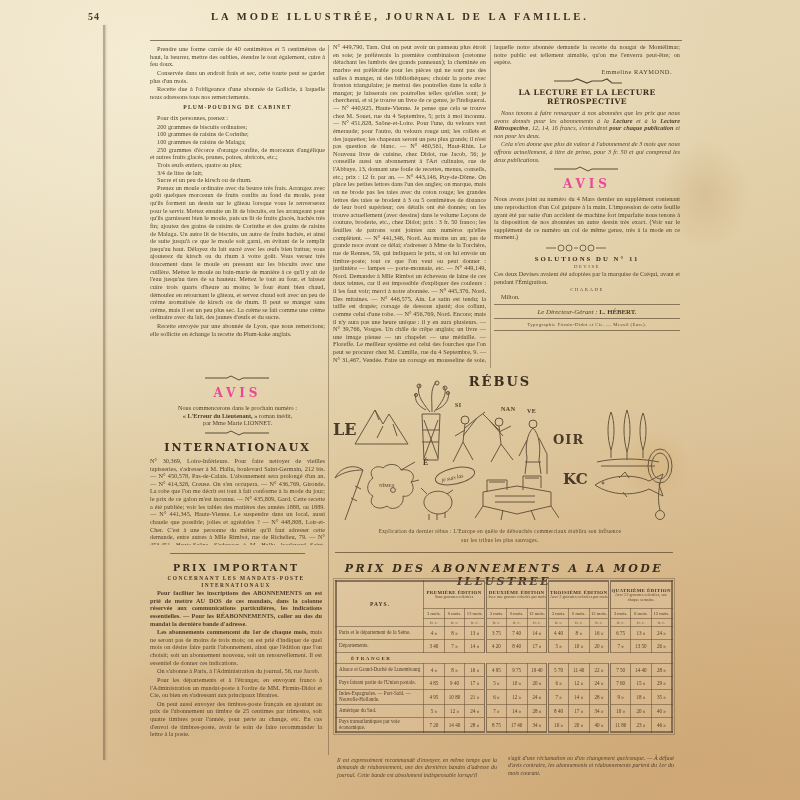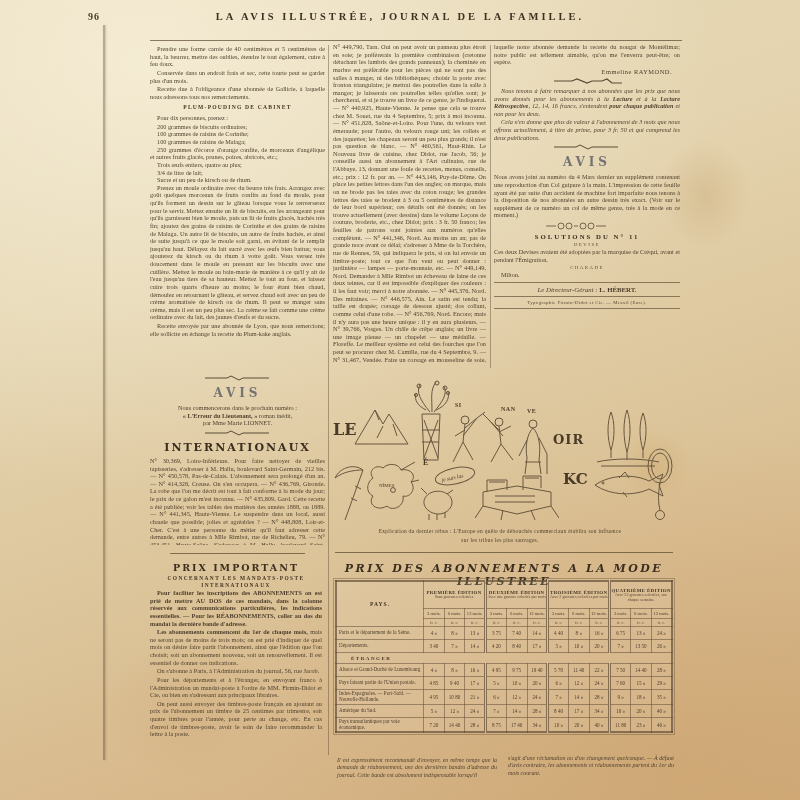--- a/index.html
+++ b/index.html
@@ -19,21 +19,21 @@
   .pgnum{font-size:10px;font-weight:bold;letter-spacing:1px;}
   .masthead{width:800px;text-align:center;font-size:10.5px;font-weight:bold;letter-spacing:3px;color:#3f3122;}
   .hrule{position:absolute;height:1px;background:rgba(80,60,38,.65);}
   .vrule{position:absolute;width:1px;background:rgba(95,75,50,.45);}
   
   .flow{overflow:hidden;}
   .bt{font-size:6.25px;line-height:1.22;text-align:justify;color:#4f3f2d;}
   .bt p{margin:0 0 1px 0;text-indent:7px;}
   .noind{text-indent:0 !important;}
   .ing{text-indent:7px;}
-  .h-avis{font-size:12px;font-weight:bold;letter-spacing:4px;text-align:center;color:#737373;margin:5px 0 4px;font-family:"DejaVu Serif",serif;}
+  .h-avis{font-size:12px;font-weight:bold;letter-spacing:4px;text-align:center;color:#ec4899;margin:5px 0 4px;font-family:"DejaVu Serif",serif;}
   .h-rens{font-size:11px;font-weight:bold;letter-spacing:2px;text-align:center;color:#3c2f20;margin:5px 0 3px;font-family:"DejaVu Serif",serif;}
   .h-small{font-size:5.6px;font-weight:bold;letter-spacing:1.2px;text-align:center;margin:4px 0 3px;color:#453623;}
   .h-imp{font-size:9.5px;font-weight:bold;letter-spacing:2px;text-align:center;color:#3c2f20;margin:2px 0 2px;font-family:"DejaVu Serif",serif;}
   .h-sub{font-size:5.4px;font-weight:bold;letter-spacing:1.4px;text-align:center;color:#453623;margin:0 0 1px;}
   .h-lect{font-size:7.6px;font-weight:bold;letter-spacing:.4px;text-align:center;color:#3c2f20;margin:4px 0 3px;font-family:"DejaVu Serif",serif;}
   .h-heures{font-size:9px;font-weight:bold;letter-spacing:.8px;text-align:center;color:#3c2f20;margin:5px 0 2px;font-family:"DejaVu Serif",serif;}
   .h-sol{font-size:6.8px;font-weight:bold;letter-spacing:2px;text-align:center;color:#3c2f20;margin:1px 0 2px;}
   .cap-label{font-size:4.8px;letter-spacing:1.5px;text-align:center;color:#5a4936;margin:2px 0 1px;}
   .ital{font-style:italic;}
   .bold{font-weight:bold;}
@@ -67,22 +67,22 @@
   .fnote{font-size:5.9px;line-height:1.25;font-style:italic;text-align:justify;color:#52422f;}
 </style>
 </head>
 <body>
 
 <div class="stain" style="left:660px;top:140px;width:90px;height:110px;background:radial-gradient(closest-side,rgba(170,120,60,.18),rgba(170,120,60,0));"></div>
 <div class="stain" style="left:620px;top:430px;width:70px;height:70px;background:radial-gradient(closest-side,rgba(200,160,90,.30),rgba(200,160,90,0));"></div>
 <div class="stain" style="left:100px;top:640px;width:180px;height:140px;background:radial-gradient(closest-side,rgba(180,130,70,.12),rgba(180,130,70,0));"></div>
 <div class="edge-line" style="left:103px;top:25px;width:2px;height:735px;"></div>
 
-<div class="abs pgnum" style="left:88px;top:11px;">96</div>
-<div class="abs masthead" style="left:0;top:11px;">LA AVIS ILLUSTRÉE, JOURNAL DE LA FAMILLE.</div>
+<div class="abs pgnum" style="left:88px;top:11px;">54</div>
+<div class="abs masthead" style="left:0;top:11px;">LA MODE ILLUSTRÉE, JOURNAL DE LA FAMILLE.</div>
 <div class="hrule" style="left:150px;top:40px;width:532px;"></div>
 
 <div class="vrule" style="left:328px;top:45px;height:710px;"></div>
 <div class="vrule" style="left:490px;top:45px;height:323px;"></div>
 
 <div class="abs flow bt" style="left:150px;top:45px;width:175px;height:327px;">
   <p>Prendre une forme carrée de 40 centimètres et 5 centimètres de haut, la beurrer, mettre des oublies, étendre le tout également, cuire à feu doux.</p>
   <p>Conservée dans un endroit frais et sec, cette tourte peut se garder plus d'un mois.</p>
   <p>Recette due à l'obligeance d'une abonnée de Gallicie, à laquelle nous adressons tous nos remerciements.</p>
   <div class="h-small">PLUM-POUDING DE CABINET</div>
@@ -136,20 +136,21 @@
 </div>
 
 <div class="abs flow" style="left:494px;top:43px;width:186px;height:330px;">
   <div class="bt">
       <p class="noind">laquelle notre abonnée demande la recette du nougat de Montélimar; notre public est tellement aimable, qu'on me l'enverra peut-être; on espère.</p>
     </div>
   <div class="sig">Emmeline RAYMOND.</div>
   <svg class="orn" viewBox="0 0 70 6">
       <path d="M2 3 h18 l5 -2 10 4 5 -2 h10 l5 -2 5 4 h10" stroke="#5a4a36" fill="none" stroke-width="1.2"></path>
     </svg>
+  <div class="h-lect">LA LECTURE ET LA LECTURE RÉTROSPECTIVE</div>
   <div class="bt ital">
     <p><span>Nous tenons à faire remarquer à nos abonnées que les prix que nous avons donnés pour les abonnements à la </span><span class="bold">Lecture</span><span> et à la </span><span class="bold">Lecture Rétrospective</span><span>, 12, 14, 16 francs, s'entendent </span><span class="bold">pour chaque publication</span><span> et non pour les deux.</span></p>
     <p>Cela n'en donne que plus de valeur à l'abonnement de 3 mois que nous offrons actuellement, à titre de prime, pour 3 fr. 50 et qui comprend les deux publications.</p>
   </div>
   <svg class="orn" viewBox="0 0 70 6">
       <path d="M2 3 h22 l4 -2 8 4 4 -2 h26" stroke="#5a4a36" fill="none" stroke-width="1"></path>
     </svg>
   <div class="h-avis">AVIS</div>
   <div class="bt">
       <p class="noind">Nous avons joint au numéro du 4 Mars dernier un supplément contenant une reproduction d'un Col guipure à la main. L'impression de cette feuille ayant été par suite d'un accident de machine fort imparfaite nous tenons à la disposition de nos abonnées un autre dessin très exact. (Voir sur le supplément de ce numéro un col de même genre, très à la mode en ce moment.)</p>
@@ -167,20 +168,21 @@
       <p>Milton.</p>
     </div>
   <hr class="sepline">
   <div class="director"><span class="ital">Le Directeur-Gérant : </span><span class="bold">L. HÉBERT.</span></div>
   <hr class="sepline">
   <div class="printer">Typographie Firmin-Didot et Cie. — Mesnil (Eure).</div>
   <hr class="sepline">
 </div>
 
 <div class="abs" style="left:305px;top:372px;width:390px;height:178px;">
+  <div class="rebus-title" style="position:absolute;left:0;top:2px;width:100%;">RÉBUS</div>
   <span class="rb-letter" style="left:28px;top:48px;font-size:16px;">LE</span>
   <svg class="rb" style="left:48px;top:32px;" width="58" height="42" viewBox="0 0 58 42">
       <path d="M2 40 L22 6 L30 20 L36 10 L55 40 Z"></path>
       <path d="M22 6 L26 16 M30 22 L24 34 M40 20 L44 32" stroke-width=".6"></path>
     </svg>
   <svg class="rb" style="left:105px;top:8px;" width="42" height="84" viewBox="0 0 42 84">
       <path d="M12 34 h18 l-2 46 h-14 Z" fill="rgba(105,87,64,.35)"></path>
       <path d="M14 40 l14 38 M28 40 l-14 38 M12 50 h18 M12 62 h17" stroke-width=".6"></path>
       <path d="M20 32 C10 20 6 12 10 4 M22 32 C22 18 20 10 26 2 M24 32 C32 22 38 14 34 6 M16 30 C8 26 4 20 6 14 M26 30 C36 26 40 18 38 12"></path>
       <circle cx="9" cy="6" r="2"></circle>

